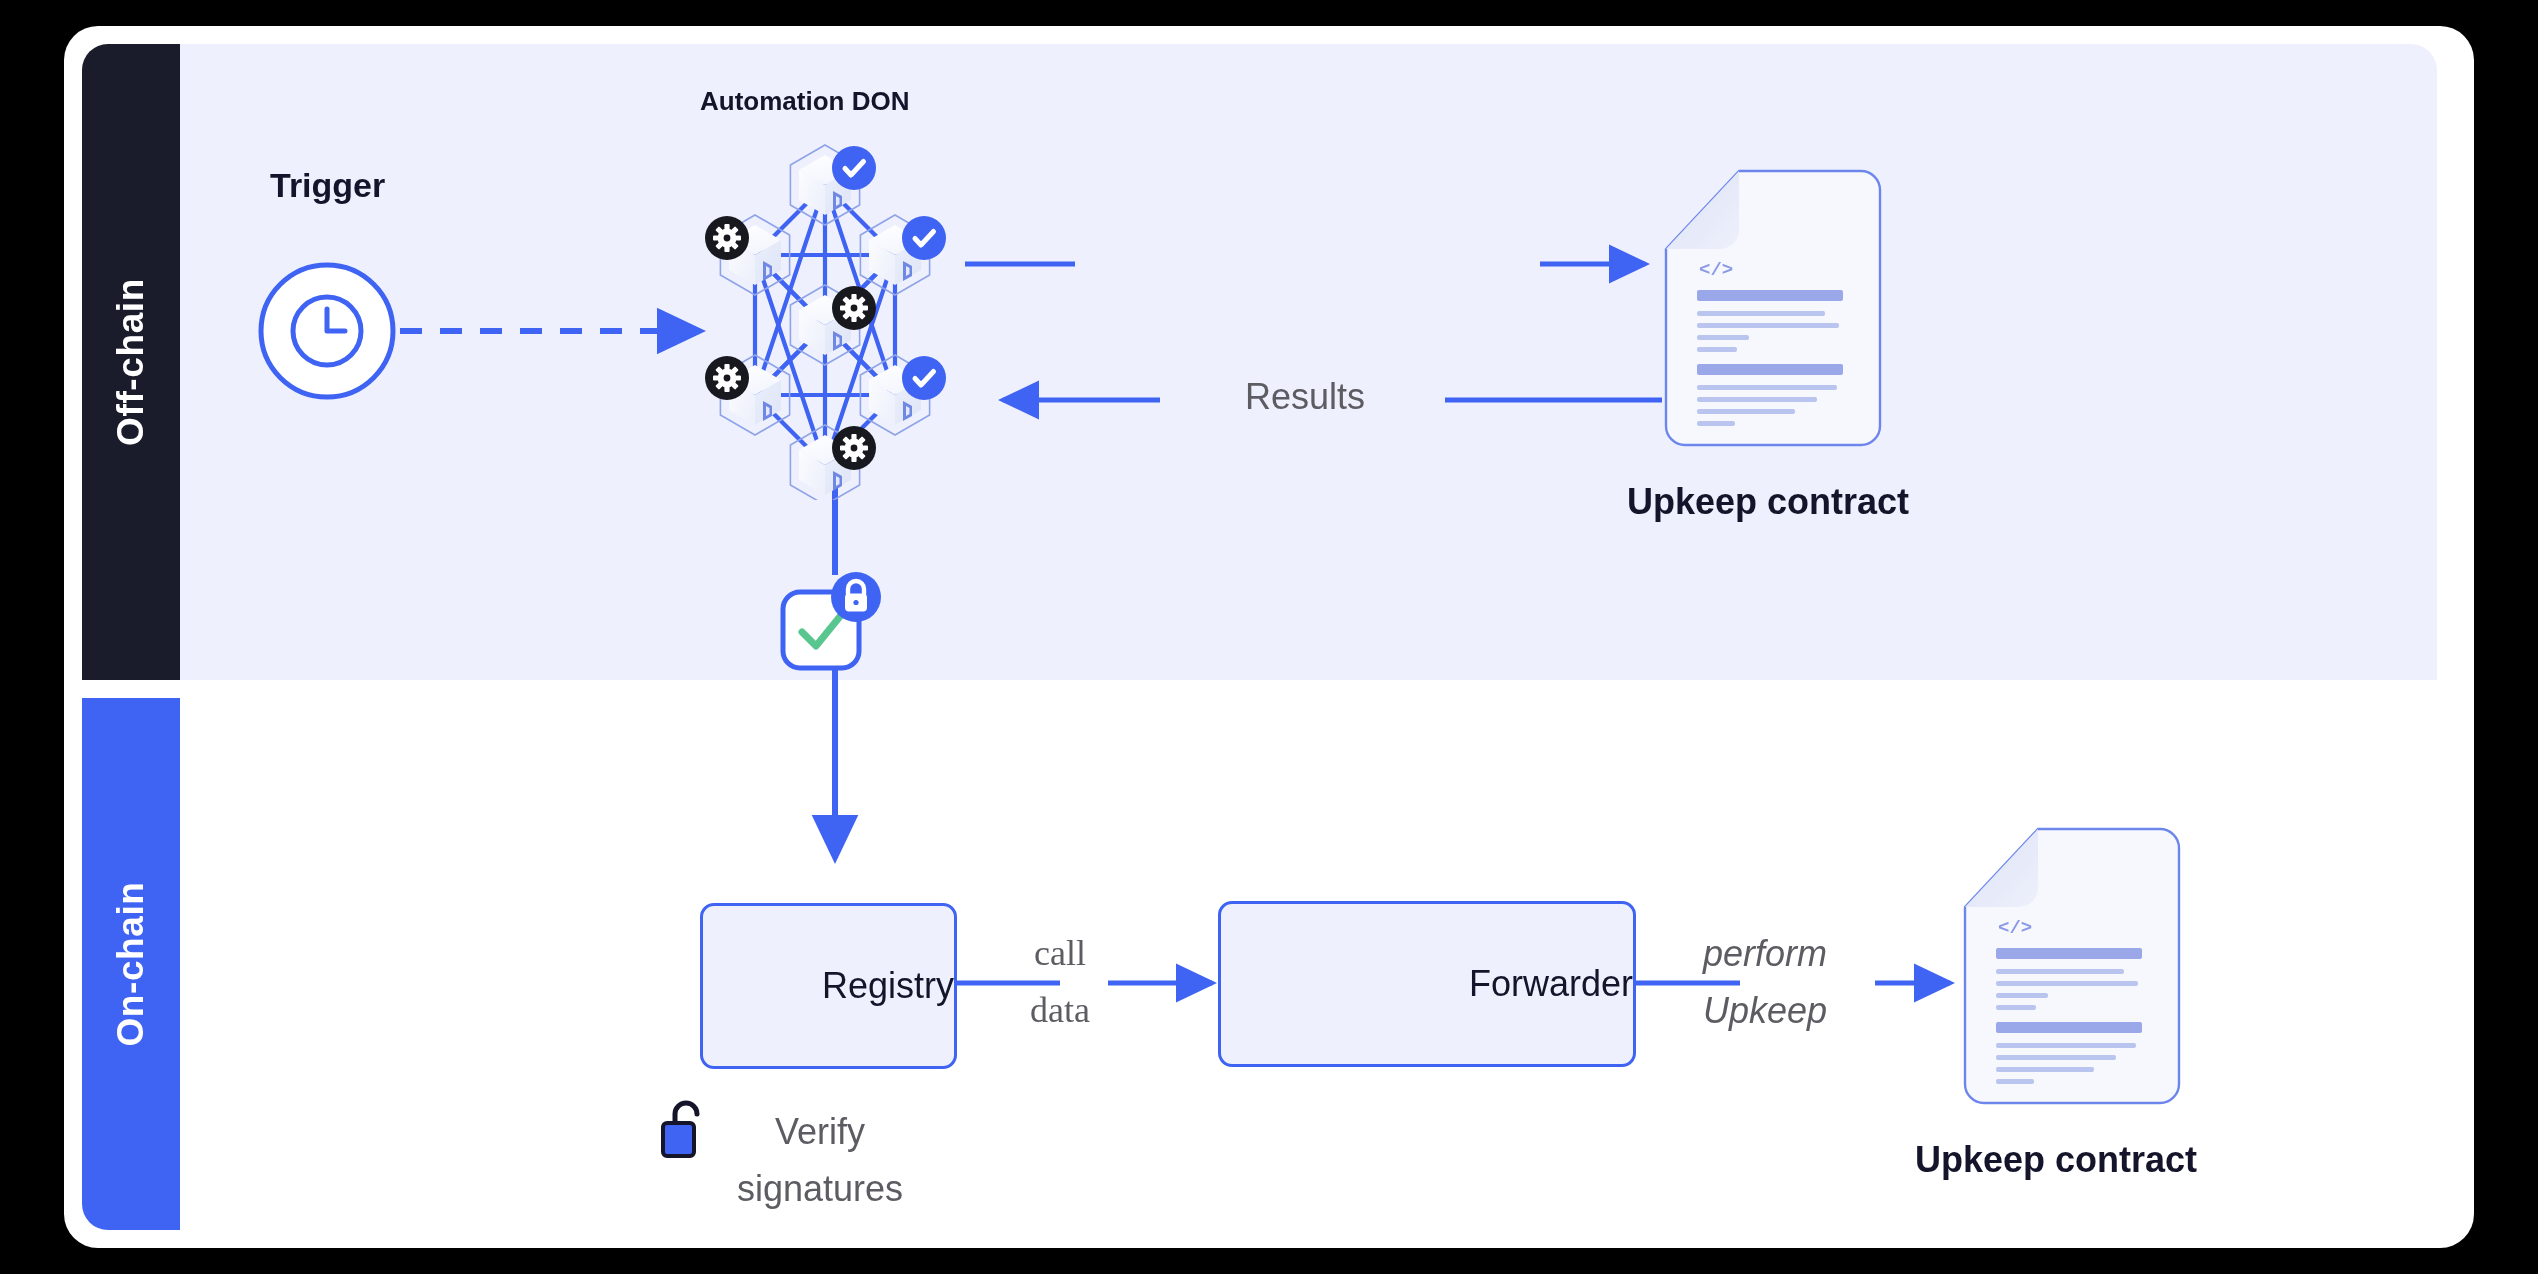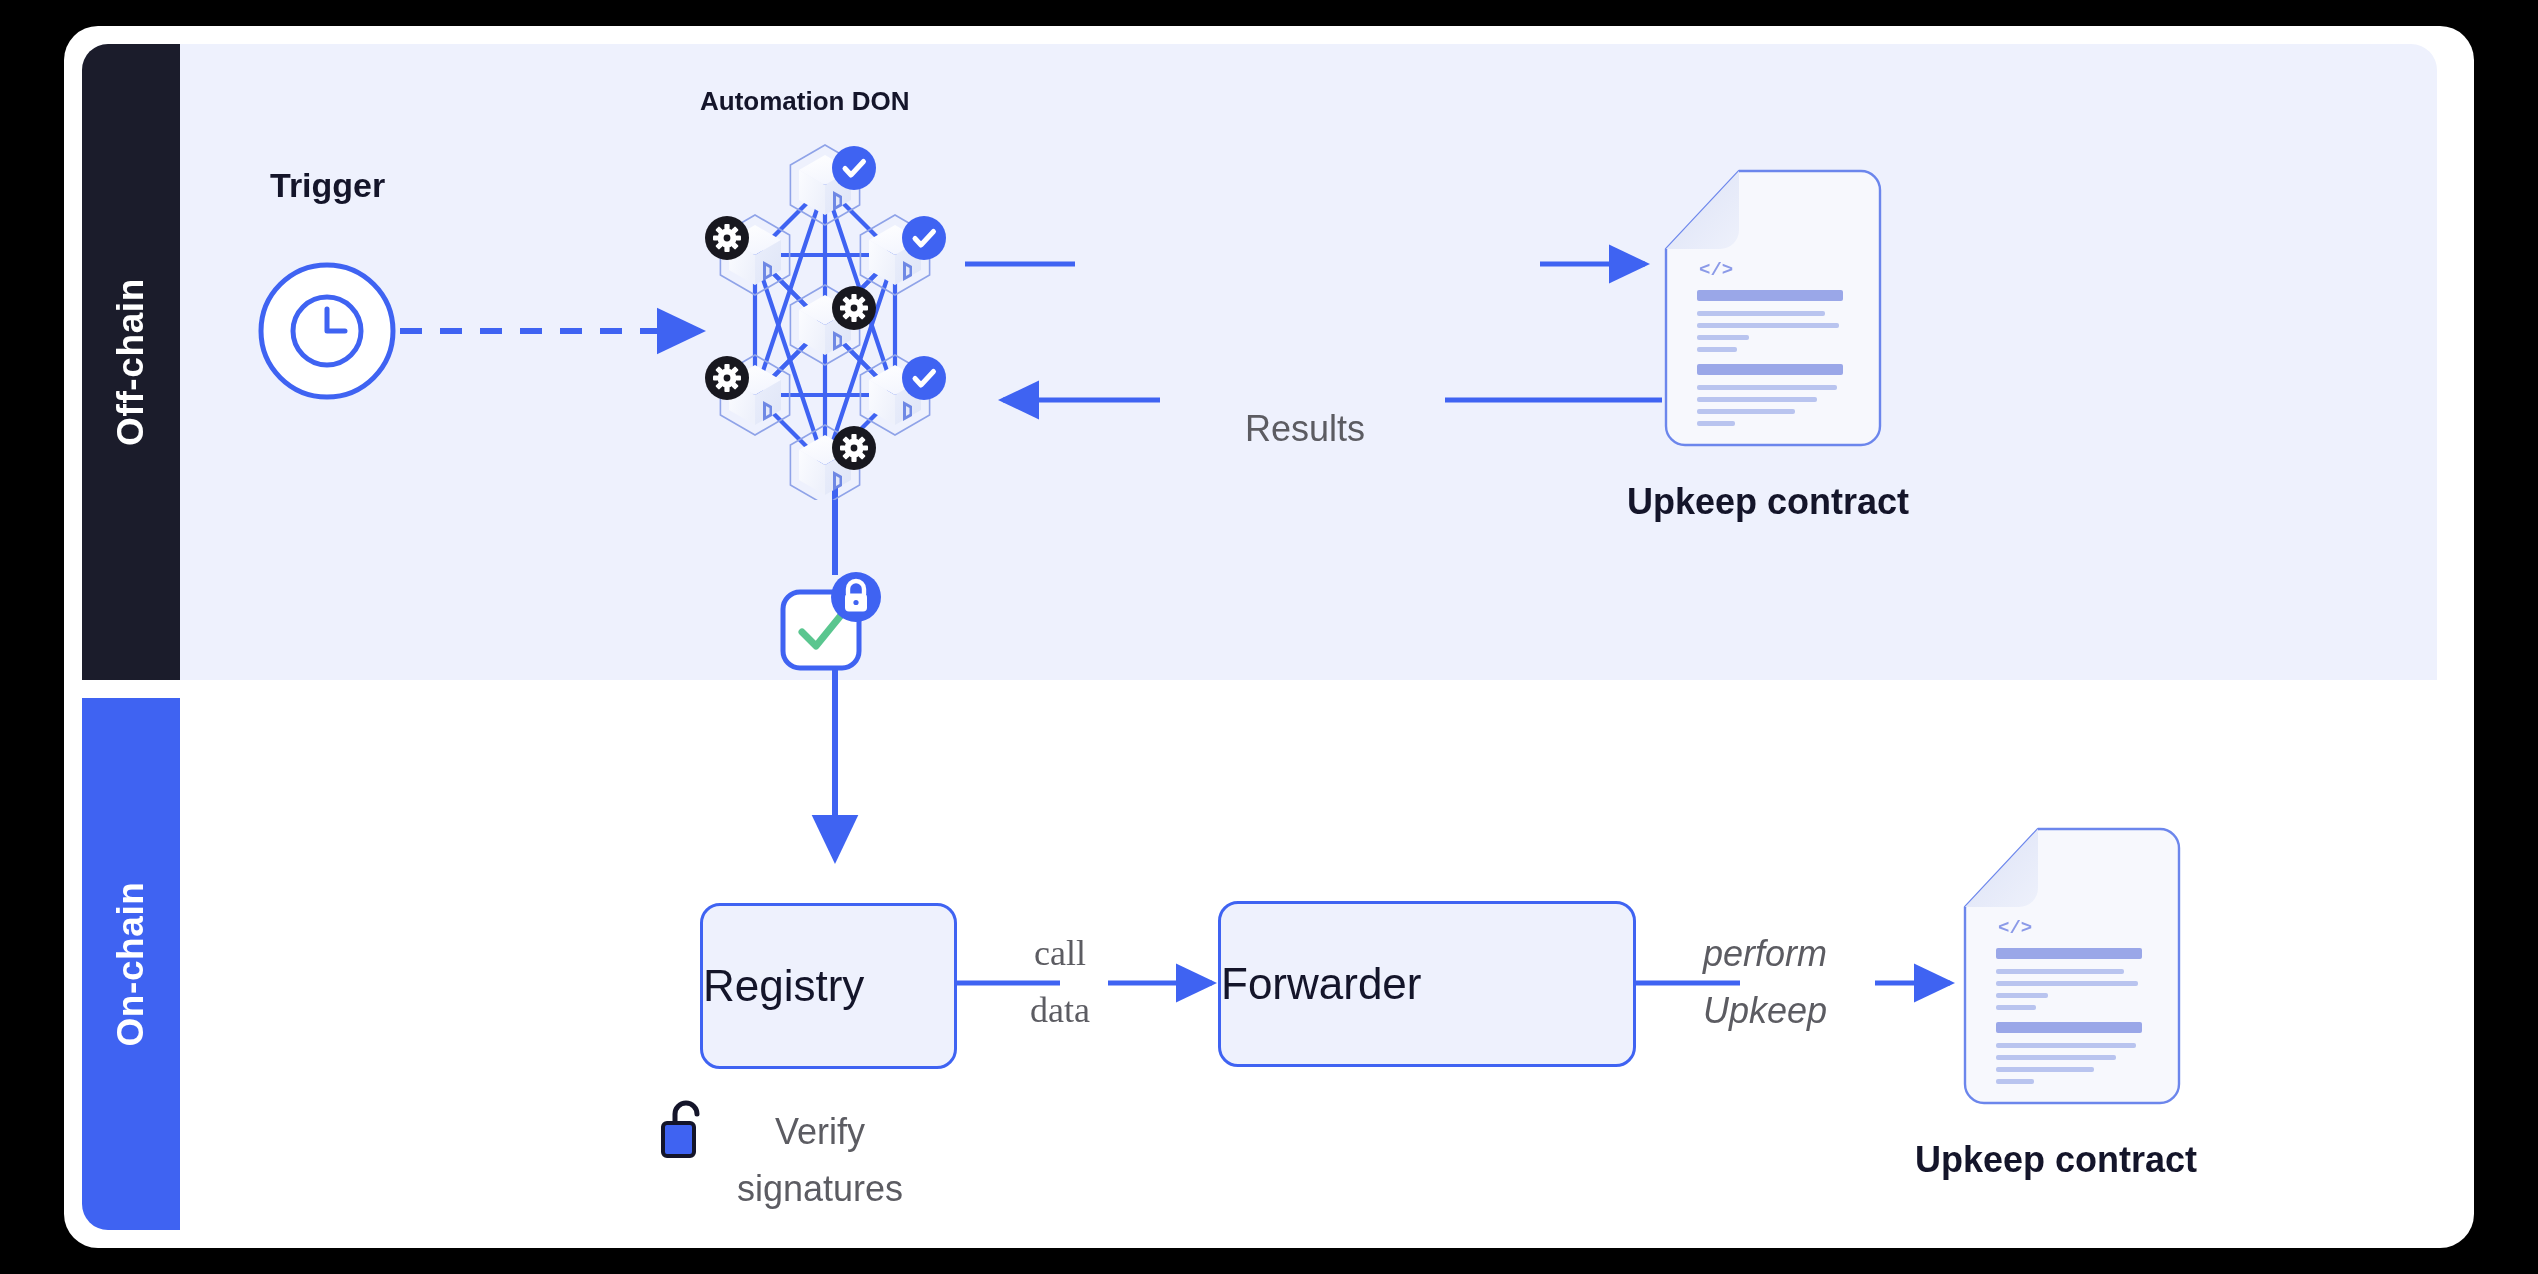--- a/index.html
+++ b/index.html
@@ -113,21 +113,20 @@
 
   #label-question {
     left: 1085px;
     top: 206px;
     width: 440px;
   }
   #label-results {
     left: 1175px;
     top: 368px;
     width: 260px;
-    margin-top: 32px;
   }
   #label-ifperform {
     left: 440px;
     top: 570px;
     width: 320px;
   }
   #label-calldata {
     left: 985px;
     top: 925px;
     width: 150px;
@@ -186,26 +185,26 @@
     top: 570px;
     width: 110px;
     height: 105px;
   }
 
   
   .flowbox {
     position: absolute;
     background: #eef1fd;
     border: 3px solid #3f63f2;
-    border-radius: 20px;
+    border-radius: 14px;
     display: flex;
     align-items: center;
-    justify-content: flex-start;
+    justify-content: flex-end;
     color: #14152a;
-    font-size: 44px;
+    font-size: 36px;
   }
   #box-registry {
     left: 700px;
     top: 903px;
     width: 251px;
     height: 160px;
   }
   #box-forwarder {
     left: 1218px;
     top: 901px;

